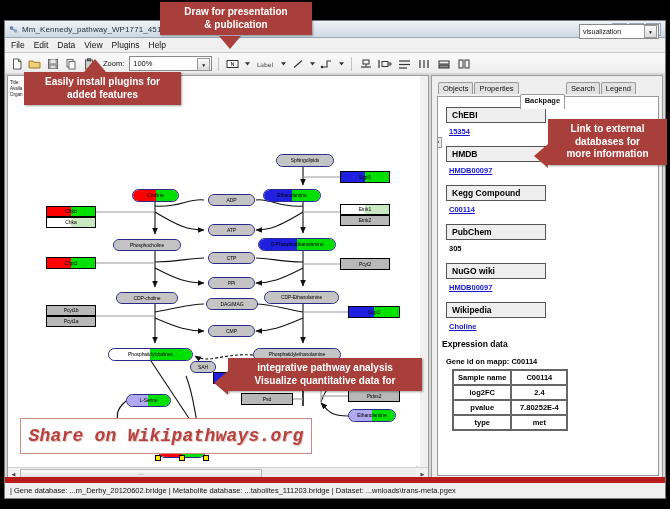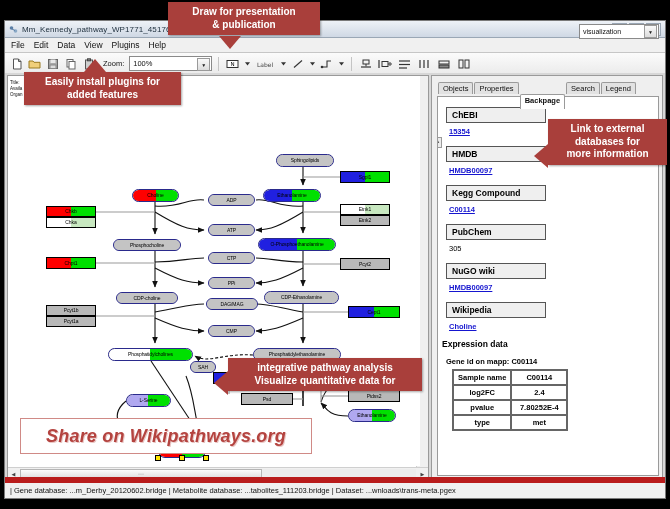--- a/index.html
+++ b/index.html
@@ -56,21 +56,21 @@
   .tabs{display:flex;height:14px;align-items:flex-end;padding-left:6px;background:#efefef;gap:1px;margin-top:3px}
   .tab{font-size:7.5px;padding:1px 4px 1px;border:1px solid #9a9a9a;border-bottom:none;background:#e2e2e2;color:#111;
        border-radius:2px 2px 0 0;position:relative;top:1px}
   .tab.active{background:#fff;height:12px;top:16px;z-index:2;font-weight:bold}
   .panelbody{position:absolute;left:5px;right:3px;top:20px;bottom:3px;background:#fff;border:1px solid #9a9a9a;
              overflow:hidden}
   .dbblock{margin:7px 0 0 8px}
   .dbhead{display:inline-block;min-width:88px;border:1px solid #555;background:#efefef;font-size:8.5px;font-weight:bold;
           padding:2px 5px;color:#000}
   .dblink{display:block;margin:4px 0 0 3px;font-size:7.5px;color:#1515cf;text-decoration:underline;font-weight:bold}
-  .dbplain{display:block;margin:4px 0 0 3px;font-size:7.5px;color:#000;font-weight:normal}
+  .dbplain{display:block;margin:4px 0 0 3px;font-size:7.5px;color:#000;font-weight:bold}
   .expr{margin:8px 0 0 4px;font-size:8.5px;font-weight:bold;color:#000}
   .geneid{margin:8px 0 0 8px;font-size:7.5px;font-weight:bold;color:#000}
   table.exprtab{margin:3px 0 0 14px;border-collapse:separate;border-spacing:0;border:1px solid #666;background:#fff}
   table.exprtab td{border:1px solid #666;font-size:7.5px;font-weight:bold;padding:2px 4px;text-align:center;color:#000;
                    background:#fff;min-width:46px;height:9px}
   .mini-scroll{position:absolute;left:-4px;top:40px;width:6px;height:9px;border:1px solid #9a9a9a;background:#ececec;
                font-size:5px;text-align:center;color:#555}
 
   
   .statusbar{position:absolute;left:0;right:0;bottom:0;height:15px;background:#f0f0f0;border-top:6px solid #b91c1c;
@@ -81,21 +81,21 @@
            font-size:10px;line-height:12.5px;padding:4px 7px;box-shadow:1px 1px 2px rgba(0,0,0,.35);z-index:40}
   .arrowdown{position:absolute;width:0;height:0;border-left:11px solid transparent;border-right:11px solid transparent;
              border-top:13px solid #a93f3b;z-index:40}
   .arrowup{position:absolute;width:0;height:0;border-left:11px solid transparent;border-right:11px solid transparent;
              border-bottom:13px solid #a93f3b;z-index:40}
   .arrowleft{position:absolute;width:0;height:0;border-top:12px solid transparent;border-bottom:12px solid transparent;
              border-right:14px solid #a93f3b;z-index:40}
   .sharebox{position:absolute;left:20px;top:418px;width:290px;height:34px;border:1px solid #d08a86;background:#fff;
             display:flex;align-items:center;justify-content:center;z-index:41}
   .sharebox span{font-size:18px;font-style:italic;font-weight:bold;color:#b4433f;
-                 text-shadow:1px 1px 0 #e9c6c4;letter-spacing:.2px;font-family:Liberation Sans, sans-serif}
+                 text-shadow:1px 1px 0 #e9c6c4;letter-spacing:.2px;font-family:Liberation Mono, monospace}
 
   
   .node{position:absolute;box-sizing:border-box;font-size:5px;color:#000;display:flex;align-items:center;
         justify-content:center;white-space:nowrap;overflow:hidden;text-align:center;letter-spacing:-.1px}
   .metab{border:1px solid #2a2a8c;border-radius:9px;background:#c4c4c4;height:12px;color:#000}
   .gene{border:1px solid #000;background:#b8b8b8;height:11px}
   .grad{position:absolute;inset:0;z-index:0}
   .nlabel{position:relative;z-index:2;font-size:5px;line-height:1}
   .sel-handle{position:absolute;width:4px;height:4px;background:#ffe400;border:1px solid #000;z-index:30}
   .titleinfo{position:absolute;left:2px;top:4px;font-size:4.5px;color:#111;line-height:6px;z-index:5}
@@ -553,21 +553,21 @@
             </table>
         </div>
       </div>
     </div>
 
     <div class="statusbar">
       <span>| Gene database: ...m_Derby_20120602.bridge | Metabolite database: ...tabolites_111203.bridge | Dataset: ...wnloads\trans-meta.pgex</span>
     </div>
   </div>
 
-  <div class="callout" style="left:168px;top:2px;width:138px">
+  <div class="callout" style="left:160px;top:2px;width:138px">
     <div>Draw for presentation</div>
     <div>&amp; publication</div>
   </div>
   <div class="arrowdown" style="left:219px;top:36px"></div>
 
   <div class="callout" style="left:24px;top:72px;width:143px">
     <div>Easily install plugins for</div>
     <div>added features</div>
   </div>
   <div class="arrowup" style="left:84px;top:59px"></div>

